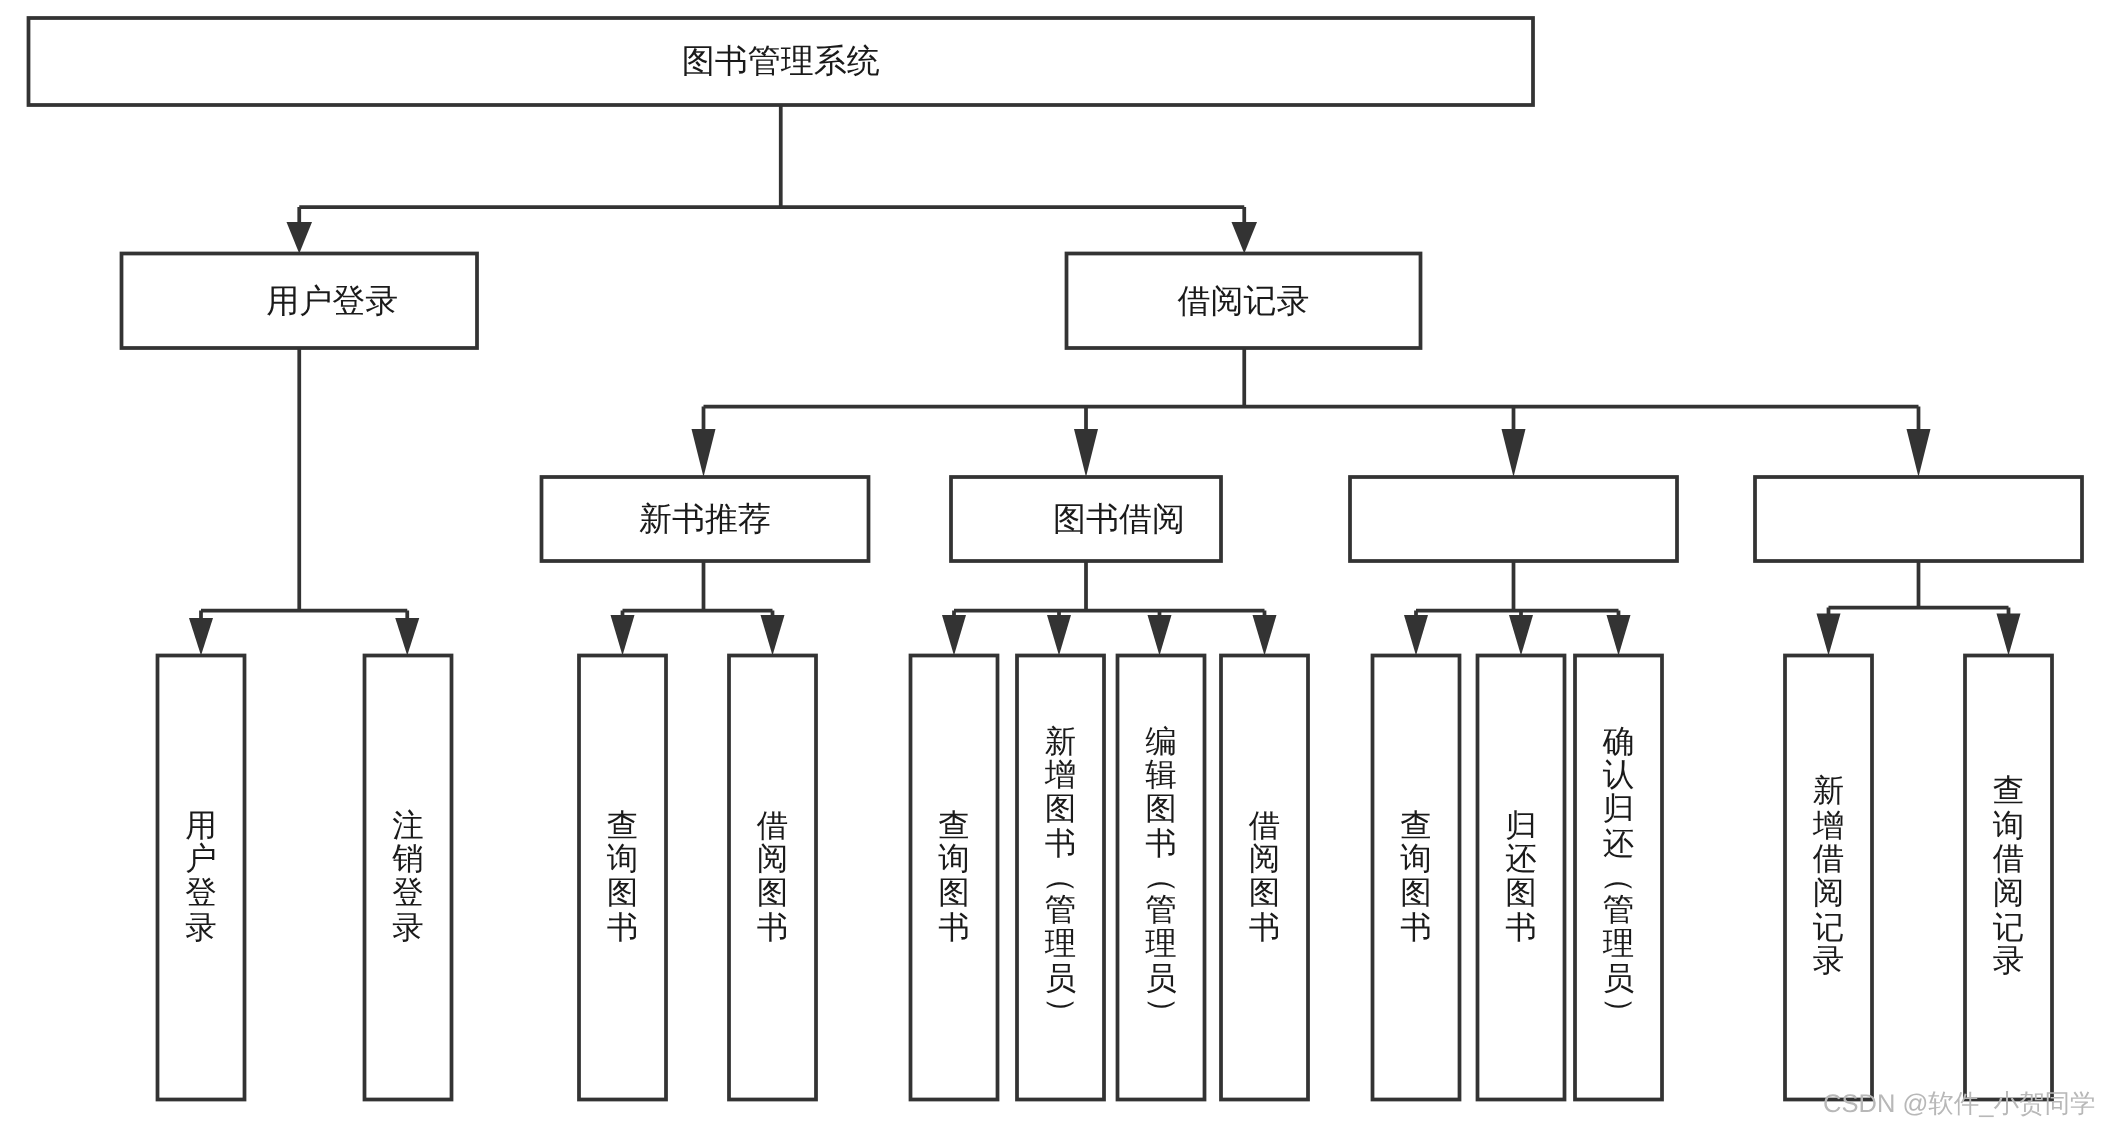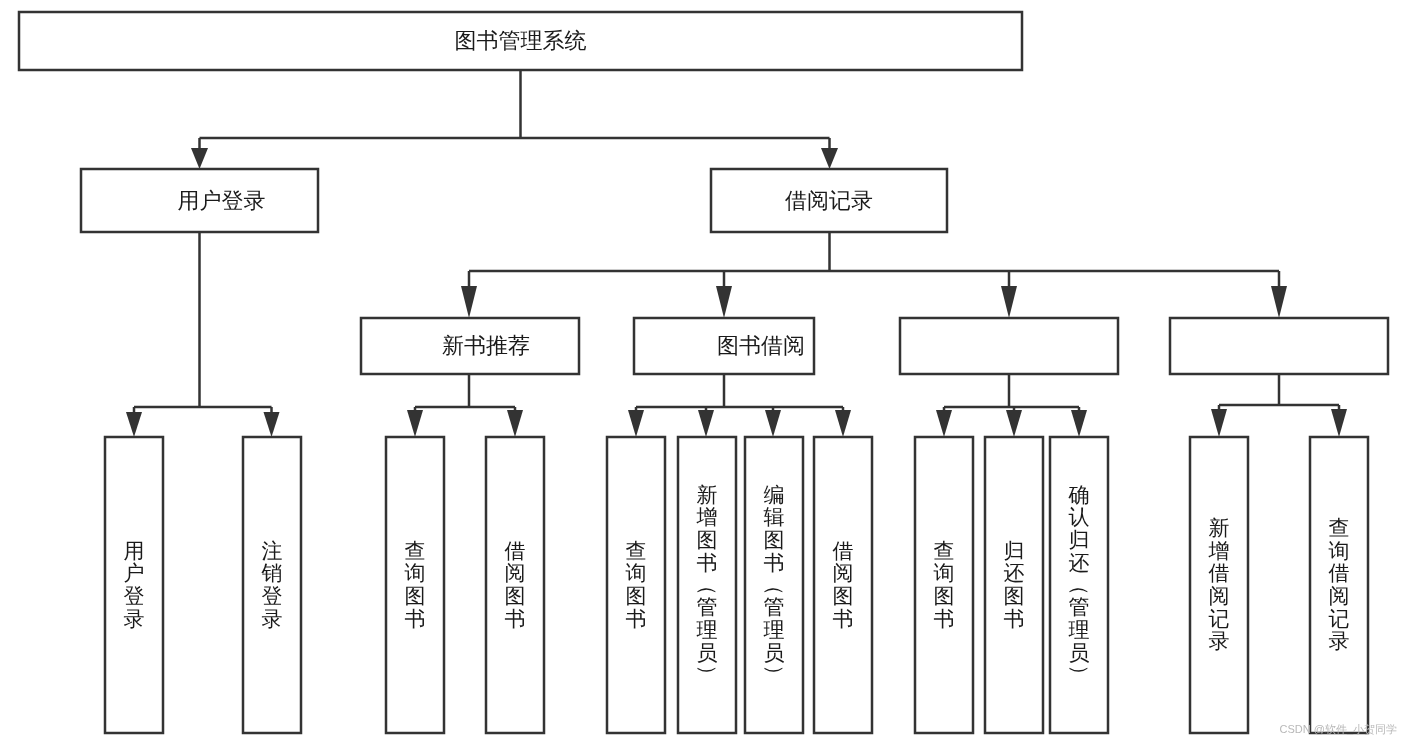--- a/index.html
+++ b/index.html
@@ -64,23 +64,23 @@
     align-items: center;
     justify-content: center;
     font-family: "Liberation Sans", "DejaVu Sans", sans-serif;
     font-size: 22px;
     color: #1a1a1a;
     pointer-events: none;
   }
   .watermark {
     position: absolute;
     right: 8px;
-    bottom: 10px;
-    font-family: "Liberation Sans", "DejaVu Sans", sans-serif;
-    font-size: 11px;
+    bottom: 0;
+    font-family: "Liberation Sans", "DejaVu Sans", sans-serif;
+    font-size: 17px;
     color: #b8b8b8;
     white-space: nowrap;
     user-select: none;
   }
 </style>
 </head>
 <body>
 
 <div id="diagram-root">
 
@@ -175,22 +175,22 @@
       <rect class="node-box" x="1190" y="437" width="58" height="296"></rect>
       <rect class="node-box" x="1310" y="437" width="58" height="296"></rect>
     </g>
   </svg>
 
   <div class="htext-wrap" style="left:19px;top:12px;width:1003px;height:58px;">图书管理系统</div>
 
   <div class="htext-wrap" style="left:81px;top:169px;width:237px;height:63px;margin-left:22px;">用户登录</div>
   <div class="htext-wrap" style="left:711px;top:169px;width:236px;height:63px;">借阅记录</div>
 
-  <div class="htext-wrap" style="left:361px;top:318px;width:218px;height:56px;padding-left:16px;">新书推荐</div>
-  <div class="htext-wrap" style="left:671px;top:318px;width:180px;height:56px;">图书借阅</div>
+  <div class="htext-wrap" style="left:361px;top:318px;width:218px;height:56px;">新书推荐</div>
+  <div class="htext-wrap" style="left:656px;top:318px;width:180px;height:56px;">图书借阅</div>
 
   <div class="vtext-wrap" style="left:105px;top:437px;width:58px;height:296px;">
       <span>用</span>
       <span>户</span>
       <span>登</span>
       <span>录</span>
     </div>
   <div class="vtext-wrap" style="left:243px;top:437px;width:58px;height:296px;">
       <span>注</span>
       <span>销</span>

